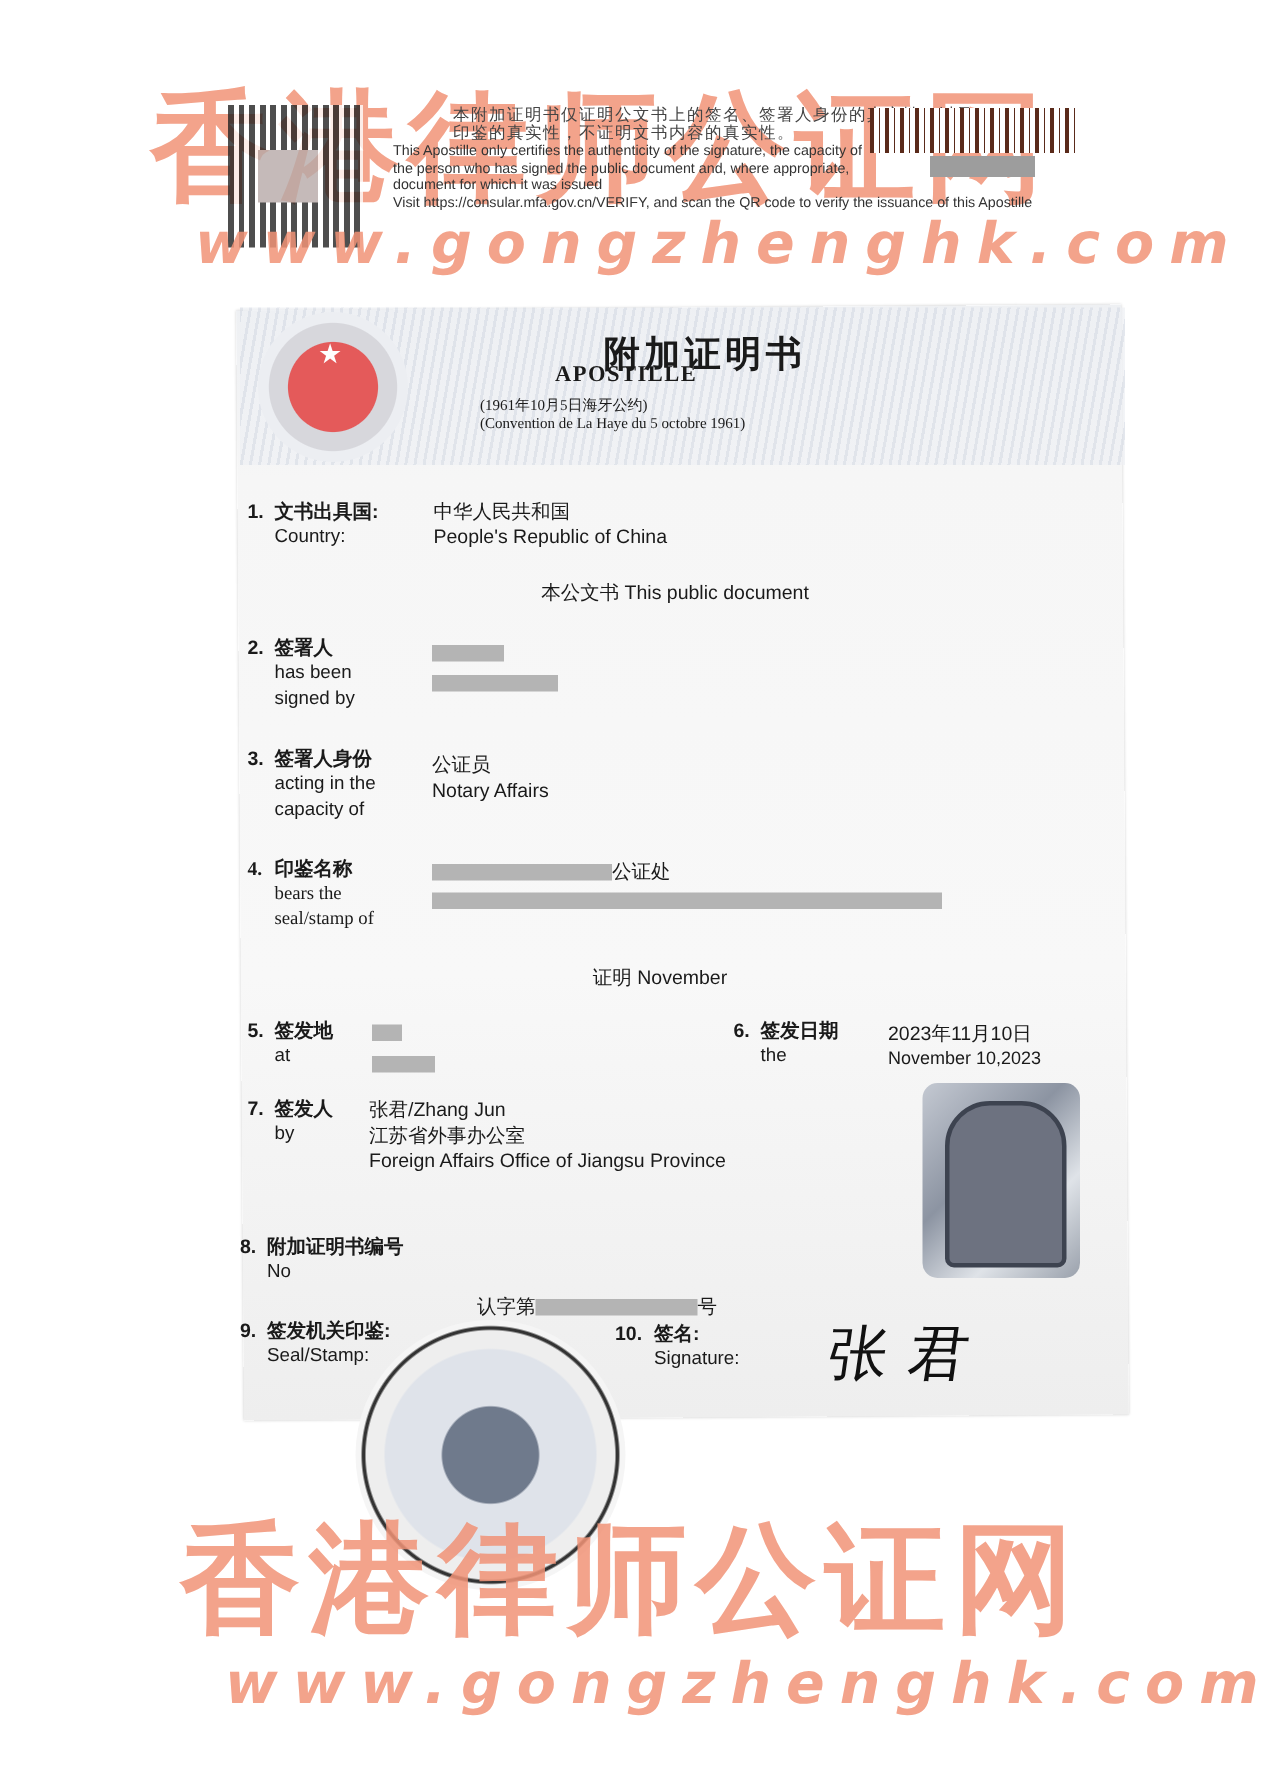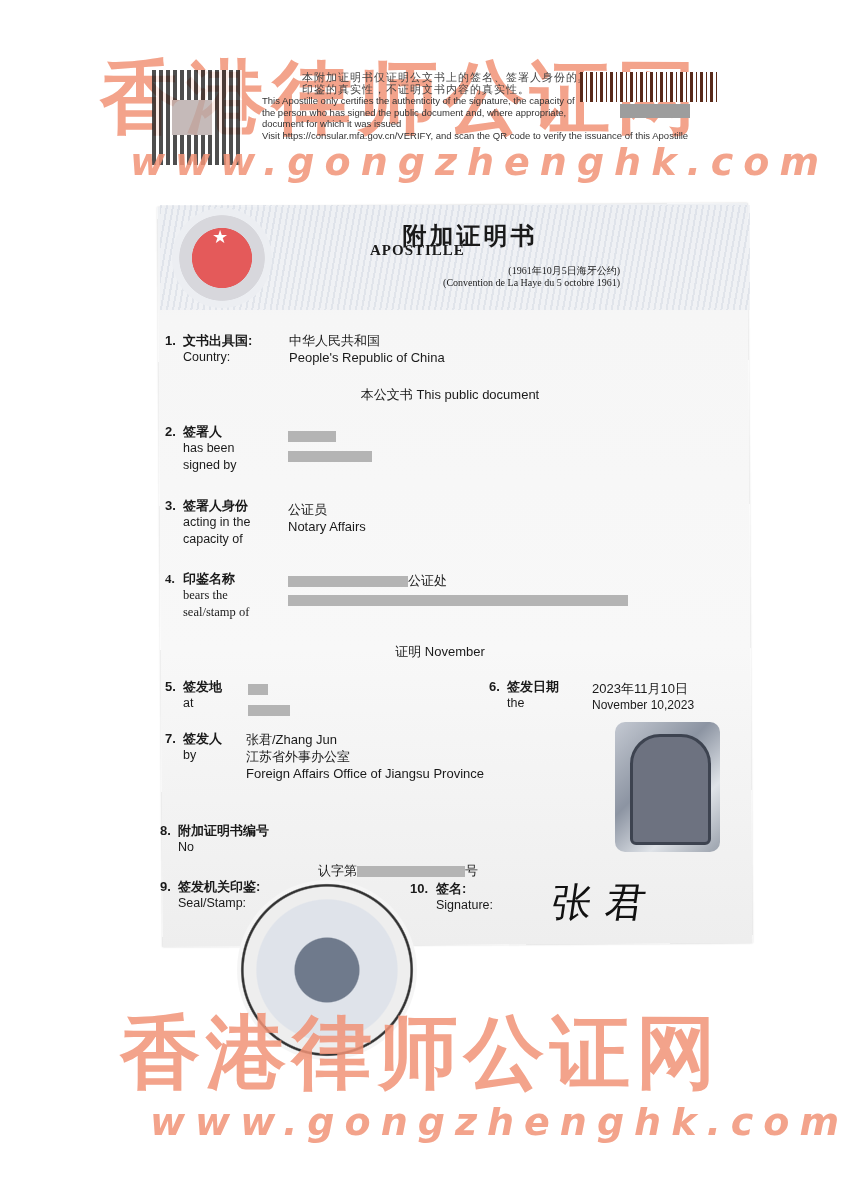--- a/index.html
+++ b/index.html
@@ -13,21 +13,21 @@
   .notice .cn{font-size:11px;color:#444;letter-spacing:1px;margin-left:40px;}
   .barcode{left:580px;top:72px;width:140px;height:30px;background:repeating-linear-gradient(90deg,#5a2a1a 0 3px,#fff 3px 6px,#5a2a1a 6px 7px,#fff 7px 10px);}
   .barcode-num{left:620px;top:104px;width:70px;height:14px;background:#9d9d9d;}
   
   .paper{left:160px;top:205px;width:590px;height:740px;background:linear-gradient(180deg,#eef0f3 0%,#f6f6f6 15%,#f8f8f8 60%,#eeeeee 100%);transform:rotate(-0.4deg);box-shadow:0 0 2px #ccc;}
   .band{left:160px;top:205px;width:590px;height:105px;background:repeating-linear-gradient(100deg,#d8dde6 0 2px,#eef0f4 2px 6px);opacity:.7;}
   .emblem{left:172px;top:208px;width:100px;height:100px;border-radius:50%;background:radial-gradient(circle,#e45a5a 0 42%,#d7d7dc 43% 60%,#eceef2 61%);}
   .emblem .star{position:absolute;left:40px;top:18px;color:#fff;font-size:18px;}
   .title-cn{left:370px;top:220px;width:200px;text-align:center;font-family:"DejaVu Serif",serif;font-weight:bold;font-size:24px;letter-spacing:3px;}
   .title-en{left:370px;top:242px;width:200px;text-align:left;font-family:"Liberation Serif",serif;font-weight:bold;font-size:15px;letter-spacing:1px;}
-  .conv{left:320px;top:265px;width:300px;text-align:right;font-family:"Liberation Serif",serif;font-size:10px;line-height:12px;}
+  .conv{left:320px;top:265px;width:300px;text-align:left;font-family:"Liberation Serif",serif;font-size:10px;line-height:12px;}
   .lbl{font-size:13px;line-height:17px;}
   .lbl .n{display:inline-block;width:18px;font-weight:bold;}
   .lbl .sub{padding-left:18px;display:block;font-size:12.5px;}
   .val{font-size:13px;line-height:17px;}
   .redact{display:inline-block;background:#b4b4b4;height:11px;vertical-align:middle;}
   .center{text-align:center;font-size:13px;}
   .hologram{left:615px;top:722px;width:105px;height:130px;border-radius:10px;background:linear-gradient(135deg,#c4c9d2,#8c94a2 40%,#dfe3e8 70%,#9aa1ac);}
   .holo-in{position:absolute;left:15px;top:12px;width:75px;height:105px;border-radius:30px 30px 6px 6px;background:#6d7280;border:3px solid #3d4350;}
   .seal{left:237px;top:880px;width:180px;height:180px;border-radius:50%;background:radial-gradient(circle,#6f7a8c 0 25%,#dfe3ea 26% 55%,#eeeeee 56% 65%,#333 66% 67%,#f5f5f5 68% 88%,#222 89% 90%,#fff 91%);}
   .sig{left:552px;top:875px;font-family:"DejaVu Serif",serif;font-size:40px;letter-spacing:14px;color:#111;transform:skewX(-8deg);}

